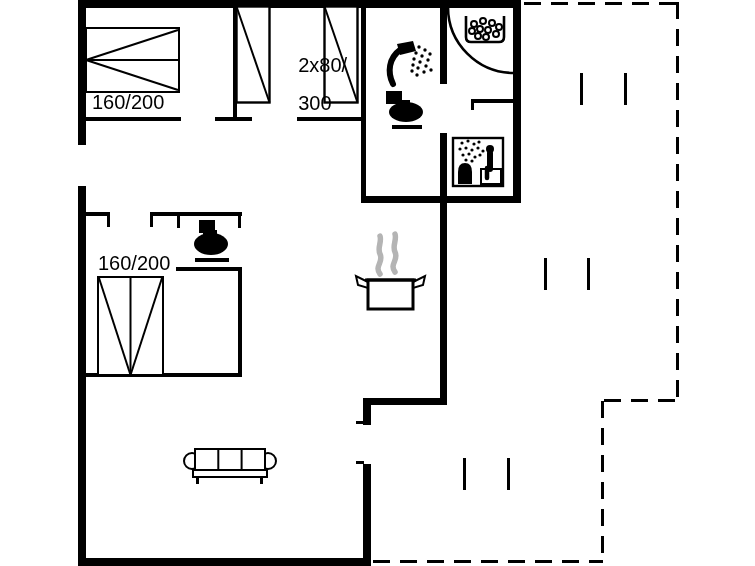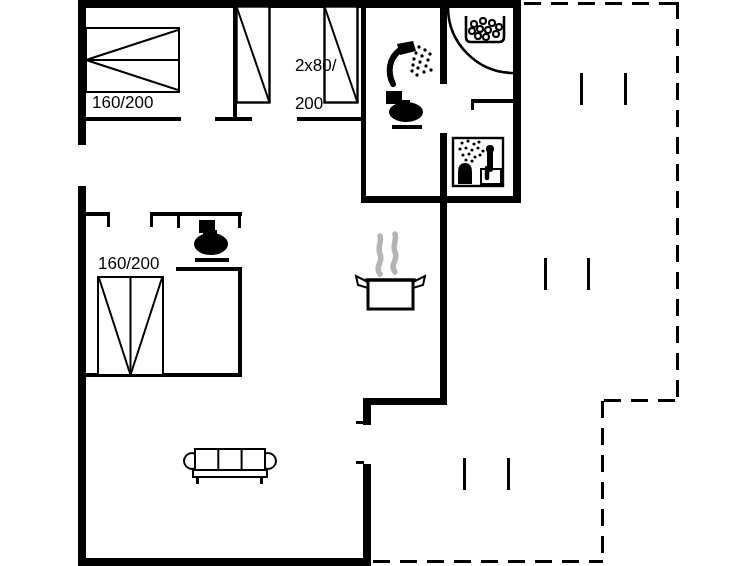--- a/index.html
+++ b/index.html
@@ -2,21 +2,21 @@
 <html><head>
 <meta charset="utf-8">
 <style>
   html,body{margin:0;padding:0;background:#e8e8e8;}
   #stage{position:relative;width:755px;height:566px;background:#ffffff;overflow:hidden;
          font-family:"Liberation Sans",sans-serif;}
   .w{position:absolute;background:#000;}          
   .tick{position:absolute;background:#000;}       
   .dash-h{position:absolute;height:3px;background:repeating-linear-gradient(90deg,#000 0 17px,transparent 17px 27px);}
   .dash-v{position:absolute;width:3px;background:repeating-linear-gradient(180deg,#000 0 17px,transparent 17px 27px);}
-  .lbl{position:absolute;color:#000;font-size:17px;line-height:19px;white-space:pre;}
+  .lbl{position:absolute;color:#000;font-size:20px;line-height:19px;white-space:pre;}
   svg{position:absolute;overflow:visible;}
 </style>
 </head>
 <body>
 
 <div id="stage">
 
   <div class="w" style="left:78px;top:0;width:443px;height:8px;"></div>
   <div class="w" style="left:78px;top:0;width:8px;height:145px;"></div>
   <div class="w" style="left:78px;top:186px;width:8px;height:379px;"></div>
@@ -81,21 +81,21 @@
   <svg style="left:97px;top:276px;" width="67" height="100" viewBox="0 0 67 100">
     <rect x="1" y="1" width="65" height="98" fill="#fff" stroke="#000" stroke-width="2"></rect>
     <line x1="33.5" y1="1" x2="33.5" y2="99" stroke="#000" stroke-width="2"></line>
     <line x1="33.5" y1="99" x2="2" y2="2" stroke="#000" stroke-width="2"></line>
     <line x1="33.5" y1="99" x2="65" y2="2" stroke="#000" stroke-width="2"></line>
   </svg>
 
   <div class="lbl" style="left:92px;top:93px;">160/200</div>
   <div class="lbl" style="left:276px;top:37px;">
     <span>2x80/</span><br>
-    <span>200</span>
+    <span>300</span>
   </div>
   <div class="lbl" style="left:98px;top:254px;">160/200</div>
 
   <svg style="left:386px;top:41px;" width="48" height="45" viewBox="0 0 48 45">
     <path d="M7,43 C1,31 3,17 14,9" fill="none" stroke="#000" stroke-width="6" stroke-linecap="round"></path>
     <polygon points="11,3 27,0 30,10 14,14" fill="#000"></polygon>
     <g fill="#000">
       <circle cx="33" cy="6" r="1.7"></circle>
         <circle cx="39" cy="9" r="1.7"></circle>
         <circle cx="44" cy="13" r="1.7"></circle>

